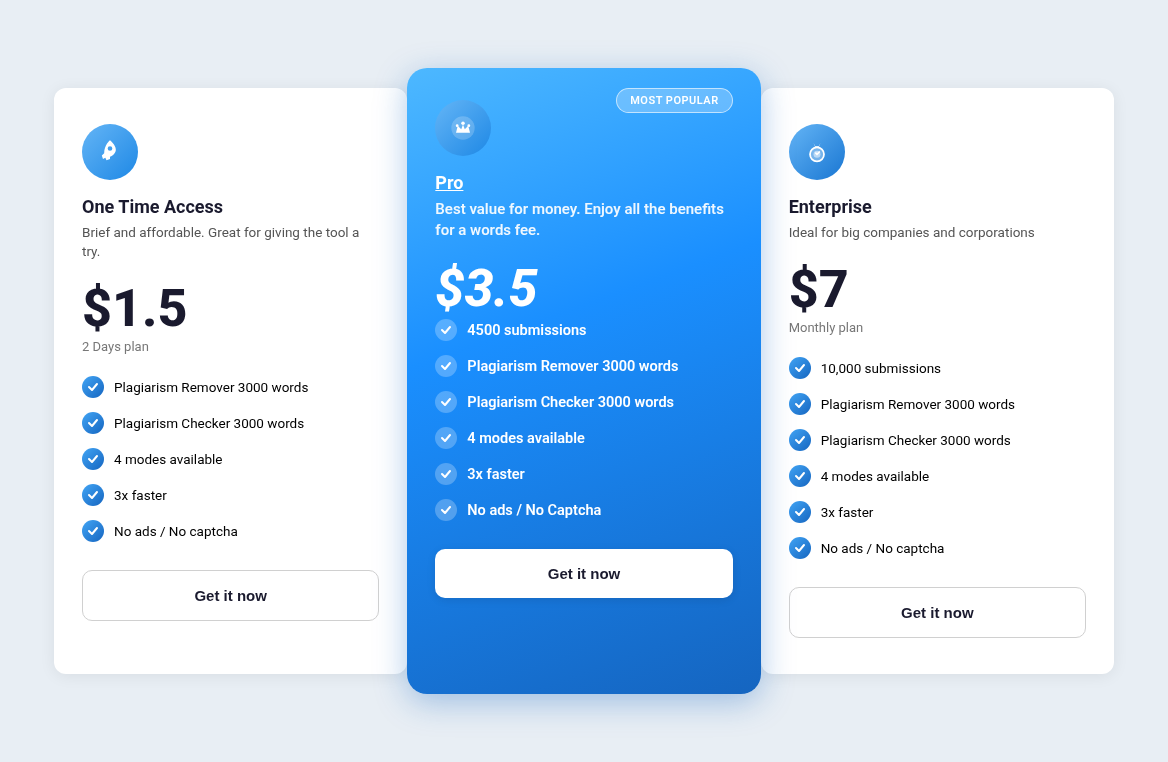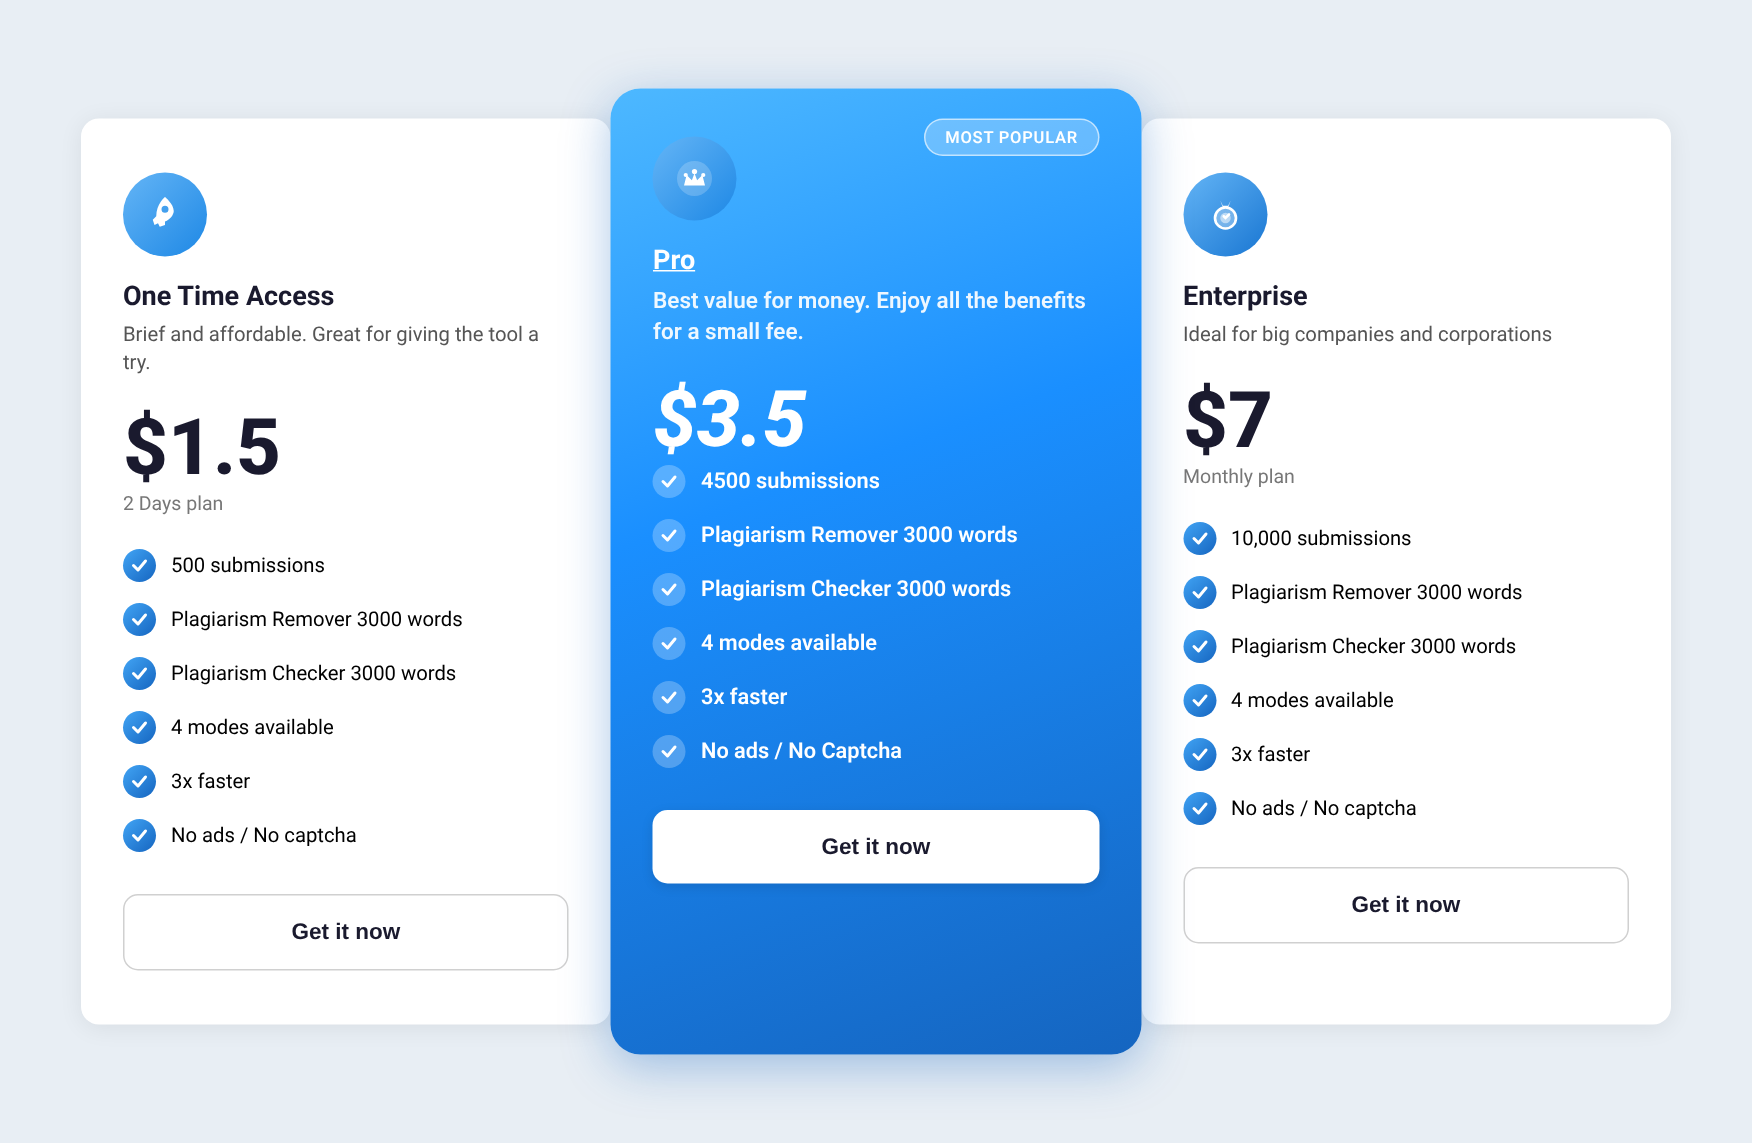--- a/index.html
+++ b/index.html
@@ -165,28 +165,20 @@
       <svg viewBox="0 0 24 24" xmlns="http://www.w3.org/2000/svg">
     <path d="M12 2C12 2 7 6 7 13l-2 2 1 3 2-1 1 2 3-1v-2c3-1 5-4 5-6 0-4-5-8-5-8zm0 5a2 2 0 110 4 2 2 0 010-4z" fill="white"></path>
   </svg>
     </div>
     <div class="plan-name ">One Time Access</div>
     <div class="plan-desc ">Brief and affordable. Great for giving the tool a try.</div>
     <div class="plan-price ">$1.5</div>
     <div class="plan-duration ">2 Days plan</div>
     <ul class="features-list">
 
-    <li class="">
-      <span class="check-icon ">
-            <svg viewBox="0 0 12 12">
-              <polyline points="2,6 5,9 10,3" stroke="white" stroke-width="2" fill="none" stroke-linecap="round" stroke-linejoin="round"></polyline>
-            </svg>
-          </span>
-      <span>500 submissions</span>
-    </li>
 
     <li class="">
       <span class="check-icon ">
             <svg viewBox="0 0 12 12">
               <polyline points="2,6 5,9 10,3" stroke="white" stroke-width="2" fill="none" stroke-linecap="round" stroke-linejoin="round"></polyline>
             </svg>
           </span>
       <span>Plagiarism Remover 3000 words</span>
     </li>
 
@@ -234,21 +226,21 @@
     <div class="plan-icon ">
       <svg viewBox="0 0 24 24" xmlns="http://www.w3.org/2000/svg">
     <circle cx="12" cy="12" r="10" fill="rgba(255,255,255,0.2)"></circle>
     <path d="M6 16l1.5-6 3 3 1.5-4 1.5 4 3-3 1.5 6H6z" fill="white"></path>
     <circle cx="12" cy="8" r="1.5" fill="white"></circle>
     <circle cx="7" cy="10" r="1.2" fill="white"></circle>
     <circle cx="17" cy="10" r="1.2" fill="white"></circle>
   </svg>
     </div>
     <div class="plan-name white">Pro</div>
-    <div class="plan-desc white">Best value for money. Enjoy all the benefits for a small fee.</div>
+    <div class="plan-desc white">Best value for money. Enjoy all the benefits for a words fee.</div>
     <div class="plan-price white">$3.5</div>
     <ul class="features-list">
 
     <li class="white-text">
       <span class="check-icon white-check">
             <svg viewBox="0 0 12 12">
               <polyline points="2,6 5,9 10,3" stroke="white" stroke-width="2" fill="none" stroke-linecap="round" stroke-linejoin="round"></polyline>
             </svg>
           </span>
       <span>4500 submissions</span>

